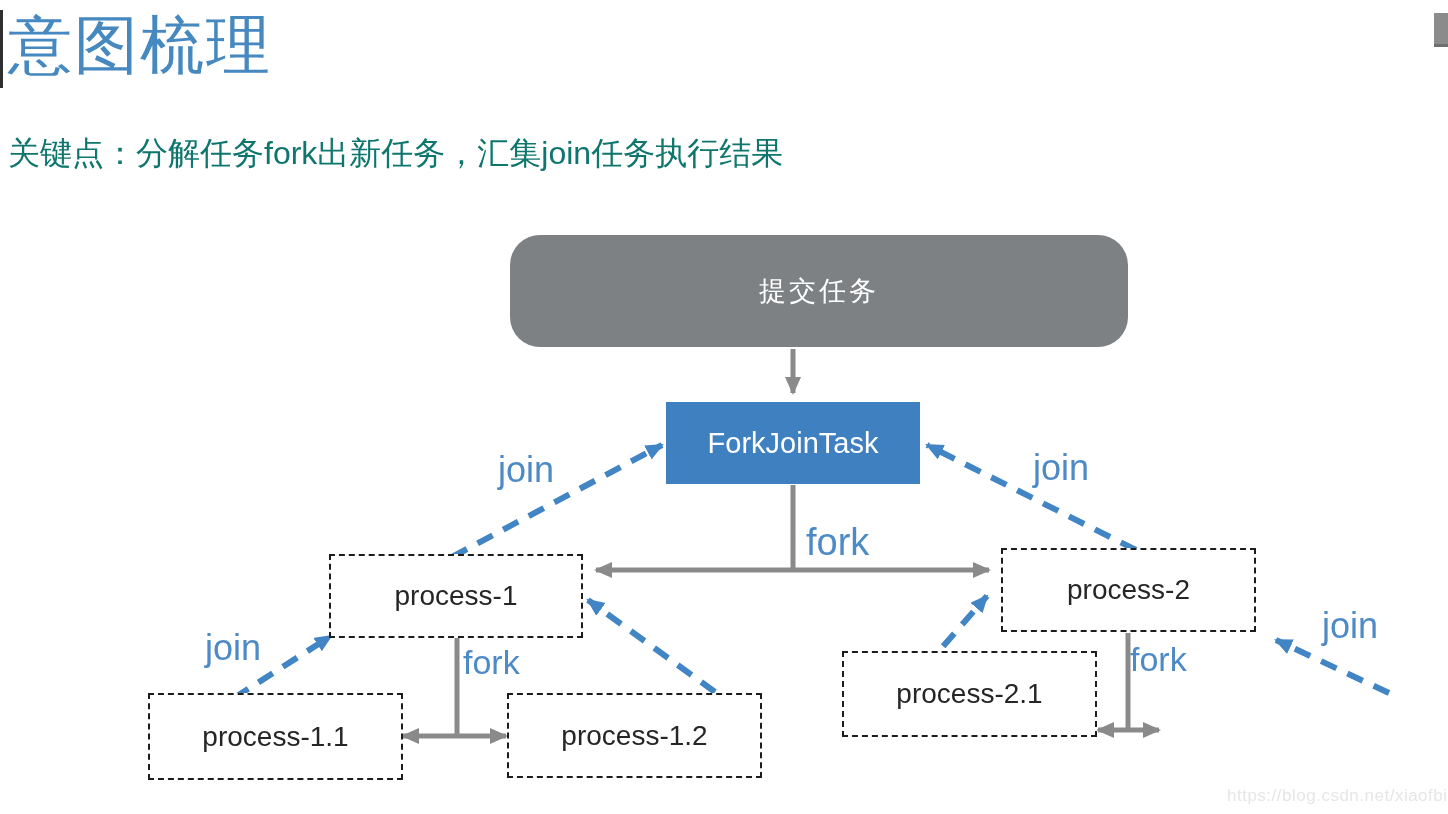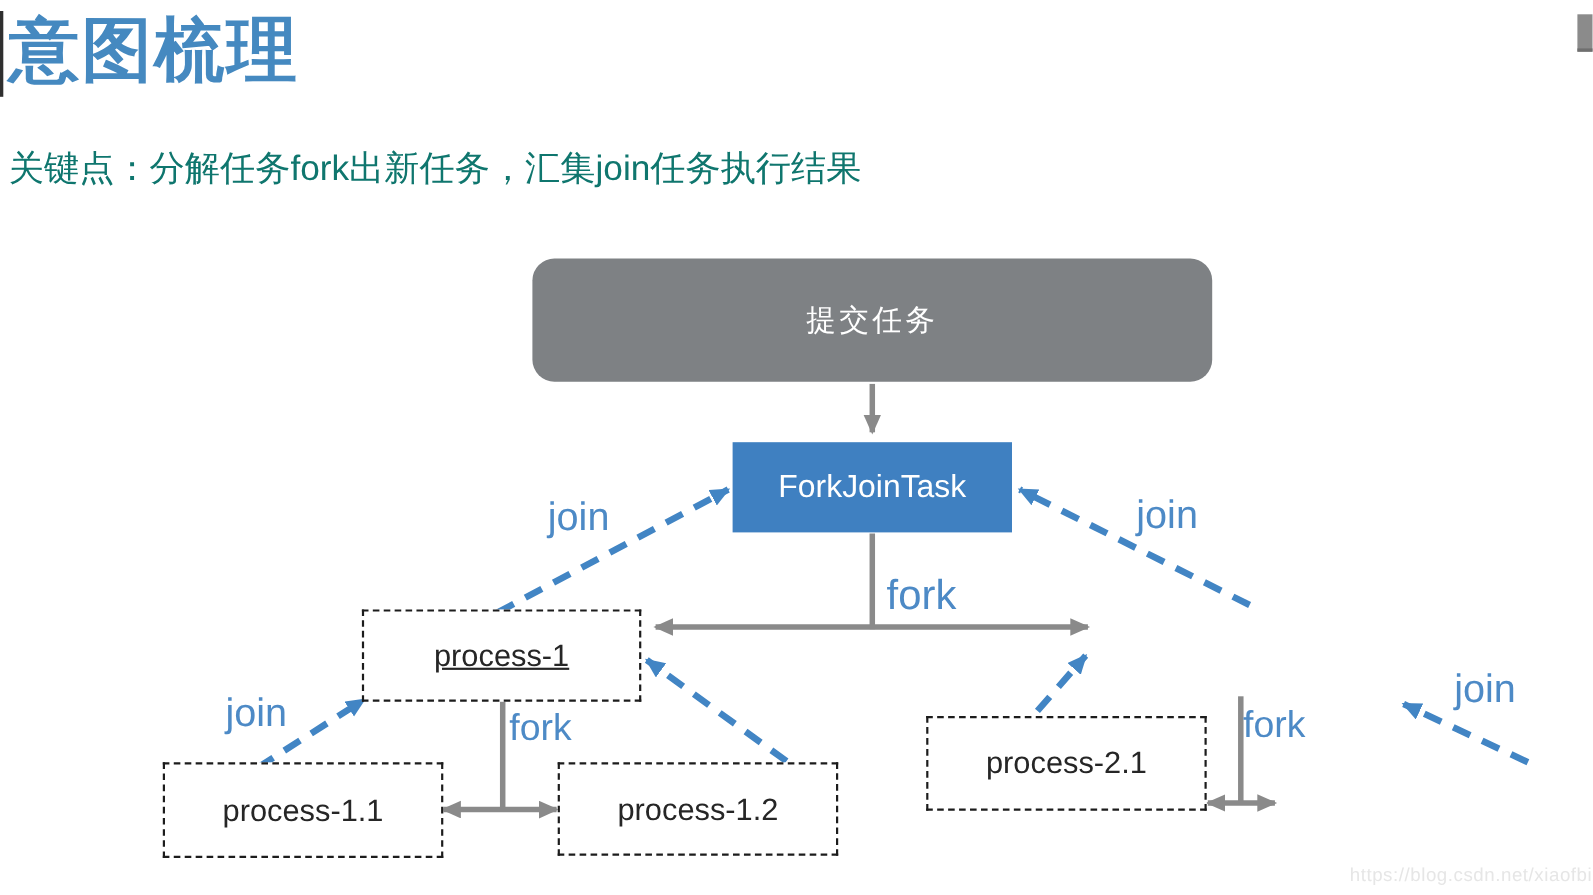--- a/index.html
+++ b/index.html
@@ -12,21 +12,21 @@
     font-family: "Liberation Sans", "DejaVu Sans", sans-serif;
   }
   .abs { position: absolute; }
 
   #left-tick {
     left: 0; top: 10px; width: 3px; height: 78px;
     background: #2f2f2f;
   }
   #page-title {
     left: 8px; top: 10px;
-    font-size: 64px; font-weight: 700; letter-spacing: 2px;
+    font-size: 64px; font-weight: 400; letter-spacing: 2px;
     color: #4589c0; line-height: 1.12;
     white-space: nowrap;
   }
   #key-point {
     left: 8px; top: 132px;
     font-size: 32px; font-weight: 400;
     color: #0f766e; white-space: nowrap;
   }
   #corner-square {
     left: 1434px; top: 13px; width: 14px; height: 31px;
@@ -34,22 +34,22 @@
   }
 
   #arrow-layer { left: 0; top: 0; width: 1448px; height: 814px; }
 
   .node {
     position: absolute;
     display: flex; align-items: center; justify-content: center;
     text-align: center; box-sizing: border-box;
   }
   .node-gray {
-    background: #7e8184; border-radius: 20px;
-    color: #ffffff; font-size: 27px; letter-spacing: 3px;
+    background: #7e8184; border-radius: 30px;
+    color: #ffffff; font-size: 27px; letter-spacing: 3px; margin-left: 26px;
   }
   .node-blue {
     background: #3f80c1;
     color: #ffffff; font-size: 29px; font-weight: 400; text-align: center;
   }
   .node-dashed {
     background: #ffffff; border: 2px dashed #1c1c1c;
     color: #262626; font-size: 28px;
   }
 
@@ -110,24 +110,27 @@
   </svg>
 
   <div class="node node-gray" style="left:484px; top:235px; width:618px; height:112px;">
     <span>提交任务</span>
   </div>
 
   <div class="node node-blue" style="left:666px; top:402px; width:254px; height:82px;">
     <span>ForkJoinTask</span>
   </div>
 
-  <div class="node node-dashed" style="left:329px; top:554px; width:254px; height:84px;text-decoration:underline;">
+  <div class="node node-dashed" style="left:329px; top:554px; width:254px; height:84px;">
     <span>process-1</span>
   </div>
 
+  <div class="node node-dashed" style="left:1001px; top:548px; width:255px; height:84px;">
+    <span>process-2</span>
+  </div>
 
   <div class="node node-dashed" style="left:148px; top:693px; width:255px; height:87px;">
     <span>process-1.1</span>
   </div>
 
   <div class="node node-dashed" style="left:507px; top:693px; width:255px; height:85px;">
     <span>process-1.2</span>
   </div>
 
   <div class="node node-dashed" style="left:842px; top:651px; width:255px; height:86px;">

